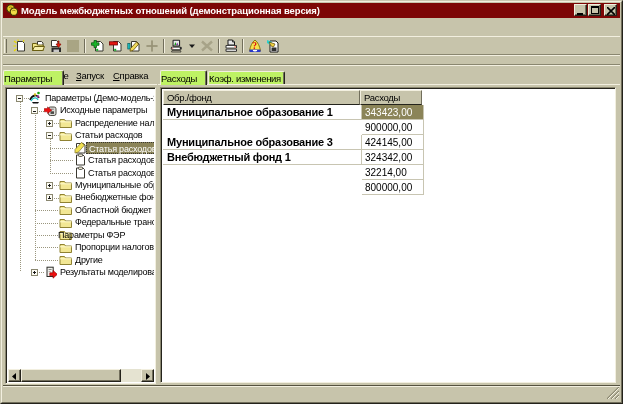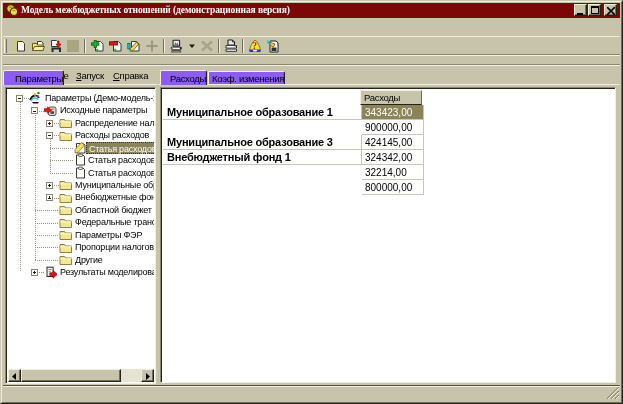--- a/index.html
+++ b/index.html
@@ -6,36 +6,36 @@
 html,body { width:623px; height:404px; overflow:hidden; }
 body { font-family:"Liberation Sans", sans-serif; font-size:11px; background:#c7c4ab; position:relative; color:#000; }
 .abs { position:absolute; }
 #frame { position:absolute; left:0; top:0; width:623px; height:404px; background:#c7c4ab;
   border-top:1px solid #cac7b0; border-left:1px solid #cac7b0;
   border-right:1px solid #24231b; border-bottom:1px solid #24231b; }
 #frame2 { position:absolute; left:0; top:0; right:0; bottom:0;
   border-top:1px solid #f2efdf; border-left:1px solid #f2efdf;
   border-right:1px solid #716e5b; border-bottom:1px solid #716e5b; }
 #title { position:absolute; left:3px; top:3px; width:617px; height:15px; background:#7d0606; color:#fff; overflow:hidden; }
-#title .txt { position:absolute; left:18px; top:2px; font-weight:bold; font-size:9.5px; letter-spacing:-0.1px; white-space:nowrap;font-family:Liberation Serif, serif; }
+#title .txt { position:absolute; left:18px; top:2px; font-weight:bold; font-size:9.5px; letter-spacing:-0.1px; white-space:nowrap; }
 .tbtn { position:absolute; top:1px; width:13px; height:12px; background:#c7c4ab;border-top:1px solid #f2efdf;border-left:1px solid #f2efdf;border-right:1px solid #24231b;border-bottom:1px solid #24231b;box-shadow:inset -1px -1px 0 #716e5b; }
 #menubar { position:absolute; left:3px; top:17px; width:617px; height:19px; font-size:9.5px; letter-spacing:-0.3px;margin-top:48px; }
 #menubar span { position:absolute; top:4.5px; }
 #menubar u { text-decoration:underline; }
 #toolbar { position:absolute; left:3px; top:36px; width:617px; height:18px; border-top:1px solid #f2efdf; }
 #toolbar .grip { position:absolute; left:1px; top:2px; width:3px; height:14px; border-left:1px solid #f2efdf; border-right:1px solid #716e5b; }
 .tsep { position:absolute; top:2px; width:2px; height:14px; border-left:1px solid #716e5b; border-right:1px solid #f2efdf; }
 #band2 { position:absolute; left:3px; top:54px; width:617px; height:11px;
   border-top:1px solid #8a8770; border-bottom:1px solid #8a8770;
   box-shadow:inset 0 1px 0 #f2efdf, 0 1px 0 #f2efdf; }
-.tab { position:absolute; height:15px; background:#8b5cf6;
+.tab { position:absolute; height:15px; background:#bef264;
   border-top:1px solid #f2efdf; border-left:1px solid #f2efdf;
   border-right:1px solid #24231b; box-shadow:inset -1px 0 0 #716e5b;
   border-top-left-radius:2px; border-top-right-radius:2px;
-  text-align:right; line-height:15px; font-size:9.5px; letter-spacing:-0.3px; z-index:3; }
+  text-align:left; line-height:15px; font-size:9.5px; letter-spacing:-0.3px; z-index:3; }
 #lpanel { position:absolute; left:3px; top:84px; width:154px; height:301px; background:#c7c4ab; border-top:1px solid #f2efdf; }
 #ltree { position:absolute; left:2px; top:2px; width:151px; height:297px; background:#fff;
   border-top:1px solid #8a8770; border-left:1px solid #8a8770;
   border-right:1px solid #f2efdf; border-bottom:1px solid #f2efdf;
   box-shadow:inset 1px 1px 0 #24231b; overflow:hidden; }
 #treebody { position:absolute; left:2px; top:2px; right:1px; bottom:14px; background:#fff; overflow:hidden; font-size:9px; letter-spacing:-0.2px; }
 #hscroll { position:absolute; left:2px; right:1px; bottom:1px; height:13px; background:#e5e3d1; }
 .sbtn { position:absolute; top:0; width:13px; height:13px; background:#c7c4ab;border-top:1px solid #f2efdf;border-left:1px solid #f2efdf;border-right:1px solid #24231b;border-bottom:1px solid #24231b;box-shadow:inset -1px -1px 0 #716e5b; }
 #hthumb { position:absolute; left:13px; top:0; width:100px; height:13px; background:#c7c4ab;border-top:1px solid #f2efdf;border-left:1px solid #f2efdf;border-right:1px solid #24231b;border-bottom:1px solid #24231b;box-shadow:inset -1px -1px 0 #716e5b; }
 #rpanel { position:absolute; left:158px; top:84px; width:462px; height:301px; background:#c7c4ab; border-top:1px solid #f2efdf; }
@@ -223,21 +223,21 @@
 <div class="abs" style="left:67px;top:26.7px;height:12.45px;line-height:12.45px;white-space:nowrap">Распределение налогов</div>
 <div class="abs" style="left:41.5px;top:45.4px;width:9.0px;height:1px;background-image:repeating-linear-gradient(to right,#9a967e 0,#9a967e 1px,transparent 1px,transparent 2px)"></div>
 <div class="abs" style="left:38.0px;top:42.2px;width:7px;height:7px;background:#fdfcf5;border:1px solid #8a8770"></div>
 <div class="abs" style="left:40.0px;top:45.4px;width:3px;height:1px;background:#1a1a1a"></div>
 <svg class="abs" style="left:50.5px;top:38.5px" width="13" height="13" viewBox="0 0 13 13">
           <g>
             <path d="M1 3.5 H5.5 L6.5 5 H12.5 V11.5 H1 Z" fill="#f2e794" stroke="#8f8233" stroke-width="1"></path>
             <path d="M1 5.8 H12.5" stroke="#fffbcf" stroke-width="1"></path>
           </g>
         </svg>
-<div class="abs" style="left:67px;top:39.1px;height:12.45px;line-height:12.45px;white-space:nowrap">Расходы расходов</div>
+<div class="abs" style="left:67px;top:39.1px;height:12.45px;line-height:12.45px;white-space:nowrap">Статьи расходов</div>
 <div class="abs" style="left:41.5px;top:57.8px;width:24.0px;height:1px;background-image:repeating-linear-gradient(to right,#9a967e 0,#9a967e 1px,transparent 1px,transparent 2px)"></div>
 <svg class="abs" style="left:65.5px;top:51.0px" width="13" height="13" viewBox="0 0 13 13">
           <g>
             <path d="M2.5 2.5 H9.5 L11 4 V12 H2.5 Z" fill="#fff" stroke="#3a3830" stroke-width="1"></path>
             <path d="M1 8.5 L7.5 1.5 L10.5 4 L4.5 11 L1 12 Z" fill="#f2e252" stroke="#8f8233" stroke-width="0.8"></path>
             <path d="M7.5 1.5 L10.5 4" stroke="#8f8233"></path>
           </g>
         </svg>
 <div class="abs" style="left:78px;top:51.6px;height:12.45px;line-height:12.45px;background:#8b8458;color:#fff;padding:0 2px;border:1px dotted #3a3830;white-space:nowrap">Статья расходов 1</div>
 <div class="abs" style="left:41.5px;top:70.3px;width:24.0px;height:1px;background-image:repeating-linear-gradient(to right,#9a967e 0,#9a967e 1px,transparent 1px,transparent 2px)"></div>
@@ -294,21 +294,21 @@
           </g>
         </svg>
 <div class="abs" style="left:67px;top:126.3px;height:12.45px;line-height:12.45px;white-space:nowrap">Федеральные трансферты</div>
 <div class="abs" style="left:26.5px;top:145.0px;width:24.0px;height:1px;background-image:repeating-linear-gradient(to right,#9a967e 0,#9a967e 1px,transparent 1px,transparent 2px)"></div>
 <svg class="abs" style="left:50.5px;top:138.2px" width="13" height="13" viewBox="0 0 13 13">
           <g>
             <path d="M1 3.5 H5.5 L6.5 5 H12.5 V11.5 H1 Z" fill="#f2e794" stroke="#8f8233" stroke-width="1"></path>
             <path d="M1 5.8 H12.5" stroke="#fffbcf" stroke-width="1"></path>
           </g>
         </svg>
-<div class="abs" style="left:67px;top:138.8px;height:12.45px;line-height:12.45px;white-space:nowrap">Параметры ФЭР</div>
+<div class="abs" style="left:50px;top:138.8px;height:12.45px;line-height:12.45px;white-space:nowrap">Параметры ФЭР</div>
 <div class="abs" style="left:26.5px;top:157.4px;width:24.0px;height:1px;background-image:repeating-linear-gradient(to right,#9a967e 0,#9a967e 1px,transparent 1px,transparent 2px)"></div>
 <svg class="abs" style="left:50.5px;top:150.6px" width="13" height="13" viewBox="0 0 13 13">
           <g>
             <path d="M1 3.5 H5.5 L6.5 5 H12.5 V11.5 H1 Z" fill="#f2e794" stroke="#8f8233" stroke-width="1"></path>
             <path d="M1 5.8 H12.5" stroke="#fffbcf" stroke-width="1"></path>
           </g>
         </svg>
 <div class="abs" style="left:67px;top:151.2px;height:12.45px;line-height:12.45px;white-space:nowrap">Пропорции налогов</div>
 <div class="abs" style="left:26.5px;top:169.9px;width:24.0px;height:1px;background-image:repeating-linear-gradient(to right,#9a967e 0,#9a967e 1px,transparent 1px,transparent 2px)"></div>
 <svg class="abs" style="left:50.5px;top:163.1px" width="13" height="13" viewBox="0 0 13 13">
@@ -342,20 +342,21 @@
       <div class="sbtn" style="right:0">
           <svg class="abs" style="left:4px;top:3px" width="5" height="7" viewBox="0 0 5 7">
             <path d="M0 0 L4 3.5 L0 7 Z" fill="#000"></path>
           </svg>
         </div>
     </div>
   </div>
 </div>
 <div id="rpanel">
   <div id="rwhite">
+    <div class="hcell" style="left:2px; width:197px;">Обр./фонд</div>
     <div class="hcell" style="left:199px; width:62px;">Расходы</div>
 <div class="drow" style="left:2px;top:17px;width:260px;">
         <div class="c1">Муниципальное образование 1</div>
         <div class="c2" style="background:#8b8458;color:#fff;">343423,00</div>
       </div>
 <div class="drow" style="left:2px;top:32px;width:260px;">
         <div class="c2" style="">900000,00</div>
       </div>
 <div class="drow" style="left:2px;top:47px;width:260px;">
         <div class="c1">Муниципальное образование 3</div>

